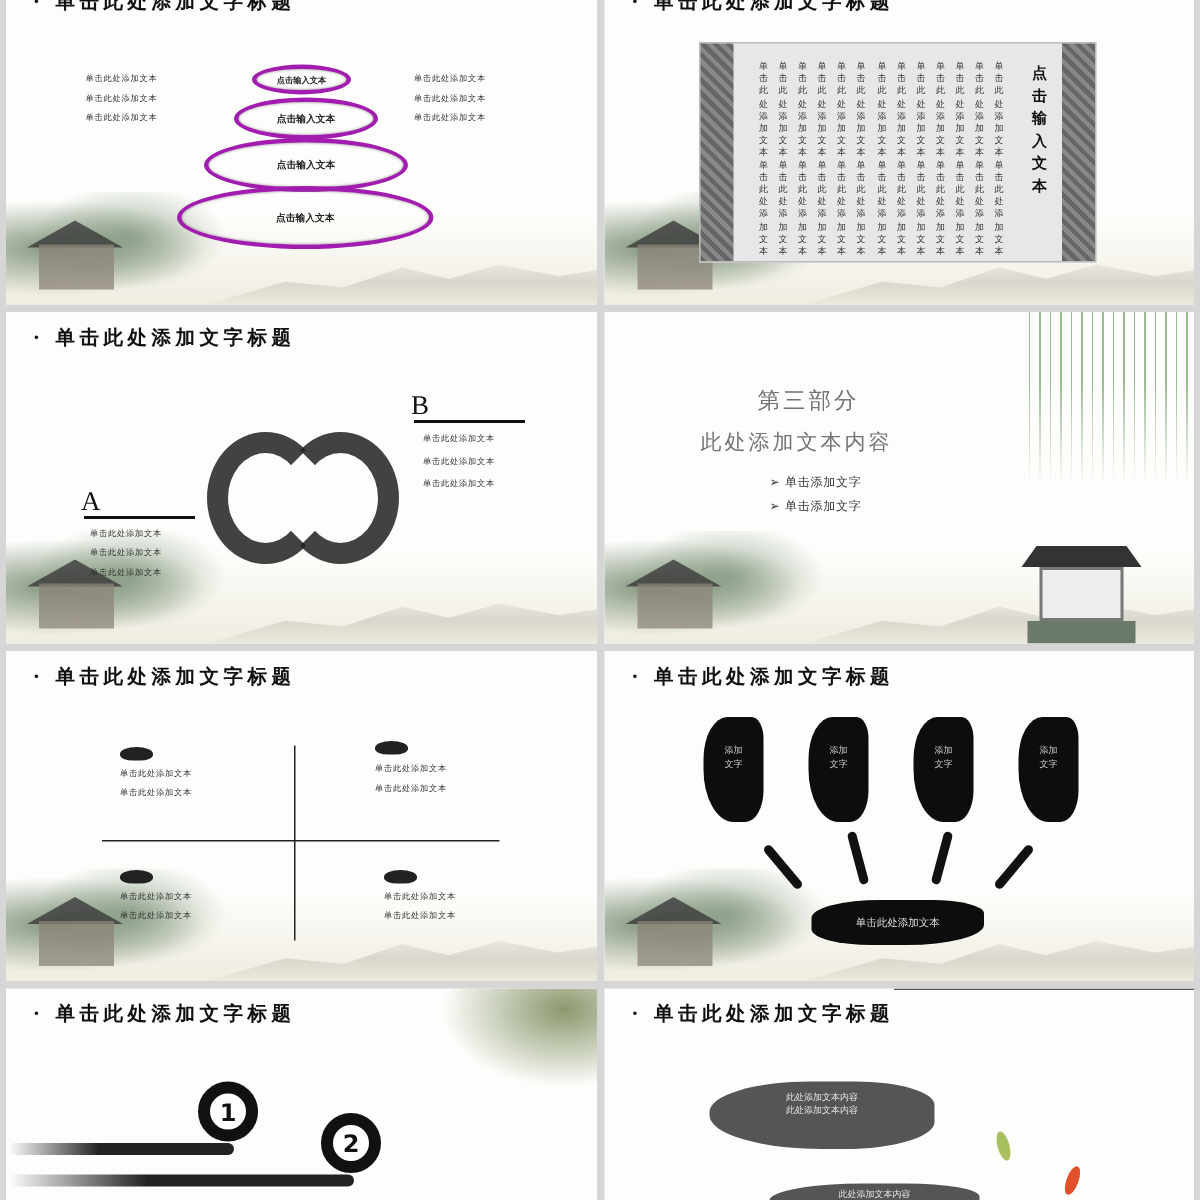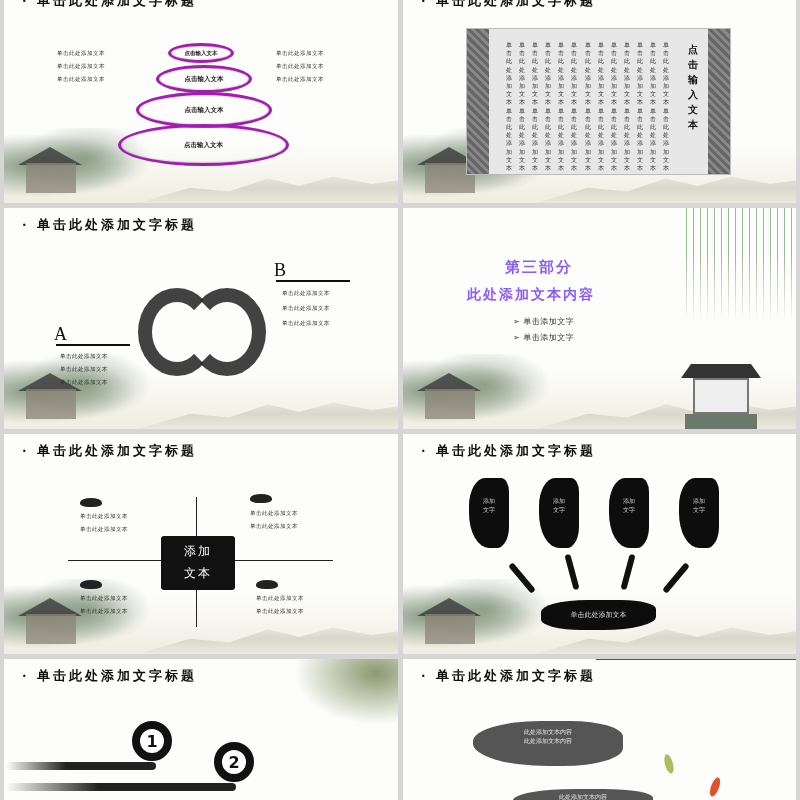--- a/index.html
+++ b/index.html
@@ -32,21 +32,21 @@
   
   .scroll{position:absolute;left:63px;top:48px;width:263px;height:145px;background:#e7e7e7;border:1px solid #bbb;}
   .scroll .rod{position:absolute;top:0;bottom:0;width:22px;background:repeating-linear-gradient(45deg,#666 0 3px,#888 3px 6px);}
   .scroll .col{position:absolute;top:12px;width:10px;font-size:6px;line-height:8.2px;color:#333;text-align:center;word-break:break-all;}
   .scroll .big{position:absolute;right:30px;top:13px;width:14px;font-size:10px;line-height:15px;font-weight:bold;text-align:center;color:#111;}
   
   .letter{position:absolute;font-family:"Liberation Serif",serif;font-size:18px;color:#111;}
   .rule{position:absolute;height:2px;background:#111;}
   .ring{position:absolute;border-radius:50%;border:14px solid #222;opacity:.85;}
   
-  .bigt{position:absolute;font-weight:bold;color:#8b5cf6;font-family:"DejaVu Serif",serif;}
+  .bigt{position:absolute;font-weight:normal;color:#737373;font-family:"DejaVu Serif",serif;}
   
   .cross-h{position:absolute;left:64px;top:126px;width:265px;height:1px;background:#222;}
   .cross-v{position:absolute;left:192px;top:63px;width:1px;height:130px;background:#222;}
   .center-box{position:absolute;left:157px;top:102px;width:74px;height:54px;background:#111;border-radius:3px;color:#fff;font-size:12px;line-height:22px;text-align:center;padding-top:4px;box-sizing:border-box;letter-spacing:2px;}
   .cloud{position:absolute;width:22px;height:9px;background:#222;border-radius:50% 50% 40% 40%;}
   
   .blot{position:absolute;width:40px;height:70px;background:#0d0d0d;border-radius:40% 20% 30% 50%;color:#ccc;font-size:6px;text-align:center;line-height:9px;padding-top:18px;box-sizing:border-box;}
   .arrow{position:absolute;width:6px;height:36px;background:#111;border-radius:3px;}
   .base{position:absolute;left:138px;top:166px;width:115px;height:30px;background:#0d0d0d;border-radius:40% 30% 45% 35%;color:#ddd;font-size:7px;display:flex;align-items:center;justify-content:center;}
   
@@ -173,24 +173,20 @@
   <div class="title">· 单击此处添加文字标题</div>
   <div class="land">
       <div class="mist"></div>
       <div class="hill"></div>
       <div class="trees"></div>
       <div class="roof"></div>
       <div class="house"></div>
     </div>
   <div class="cross-h"></div>
   <div class="cross-v"></div>
-  <div class="center-box">
-    <div>添加</div>
-    <div>文本</div>
-  </div>
   <div class="cloud" style="left:76px;top:64px;"></div>
   <div class="small" style="position:absolute;left:76px;top:76px;line-height:13px;">
     <div>单击此处添加文本</div>
     <div>单击此处添加文本</div>
   </div>
   <div class="cloud" style="left:246px;top:60px;"></div>
   <div class="small" style="position:absolute;left:246px;top:73px;line-height:13px;">
     <div>单击此处添加文本</div>
     <div>单击此处添加文本</div>
   </div>

